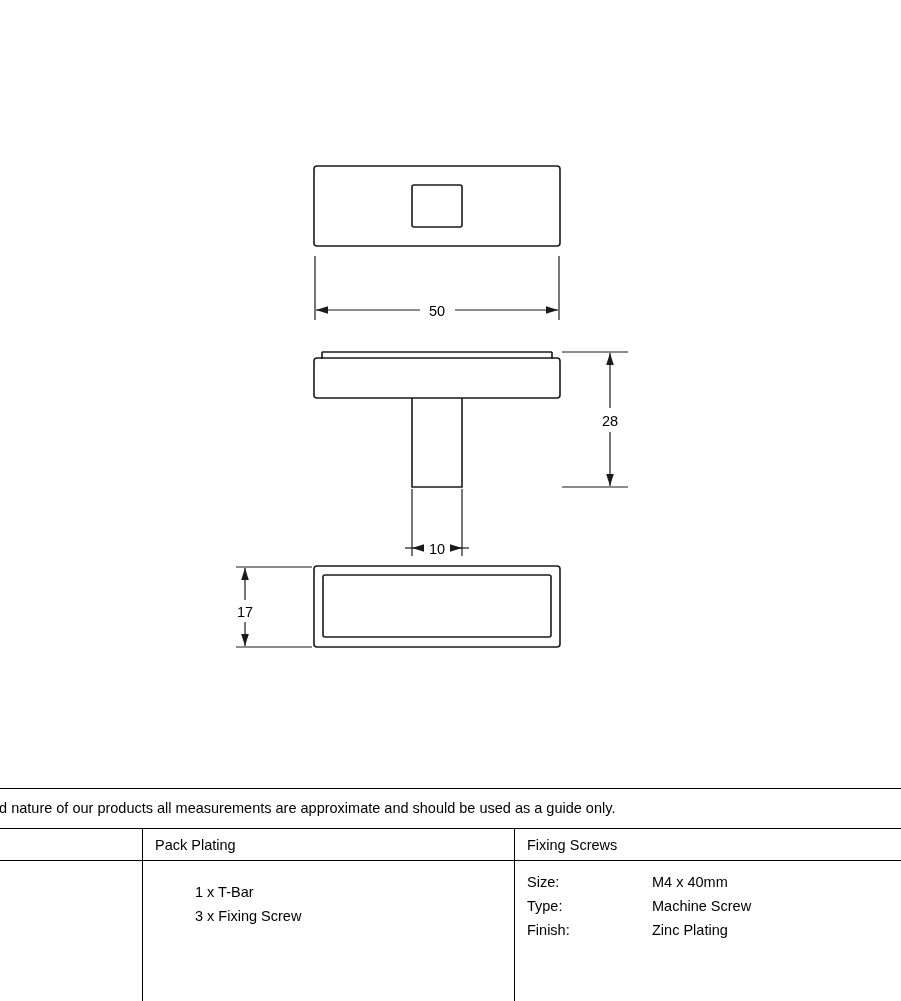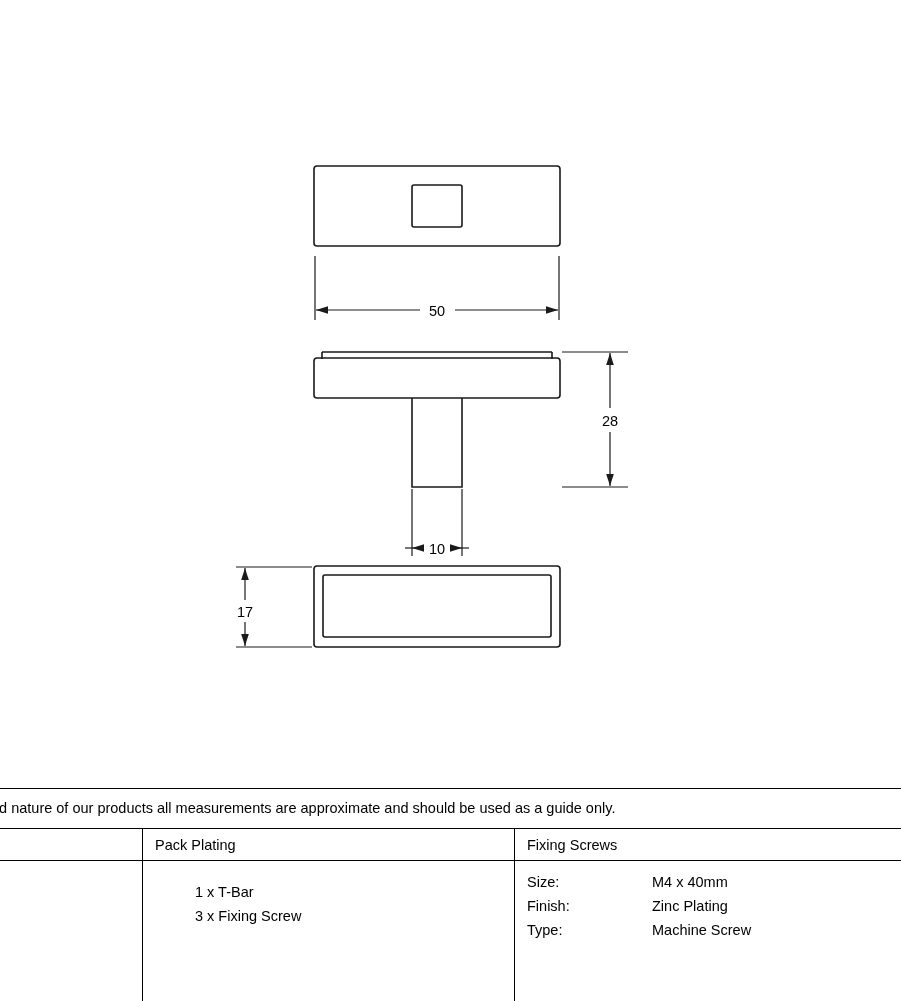--- a/index.html
+++ b/index.html
@@ -200,23 +200,23 @@
     <div>3 x Fixing Screw</div>
   </div>
 
   <table id="fixing-table">
     <tbody>
       <tr>
         <td class="lbl">Size:</td>
         <td>M4 x 40mm</td>
       </tr>
       <tr>
+        <td class="lbl">Type:</td>
+        <td>Machine Screw</td>
+      </tr>
+      <tr>
         <td class="lbl">Finish:</td>
         <td>Zinc Plating</td>
       </tr>
-      <tr>
-        <td class="lbl">Type:</td>
-        <td>Machine Screw</td>
-      </tr>
     </tbody>
   </table>
 
 </div>
 
 </body></html>

